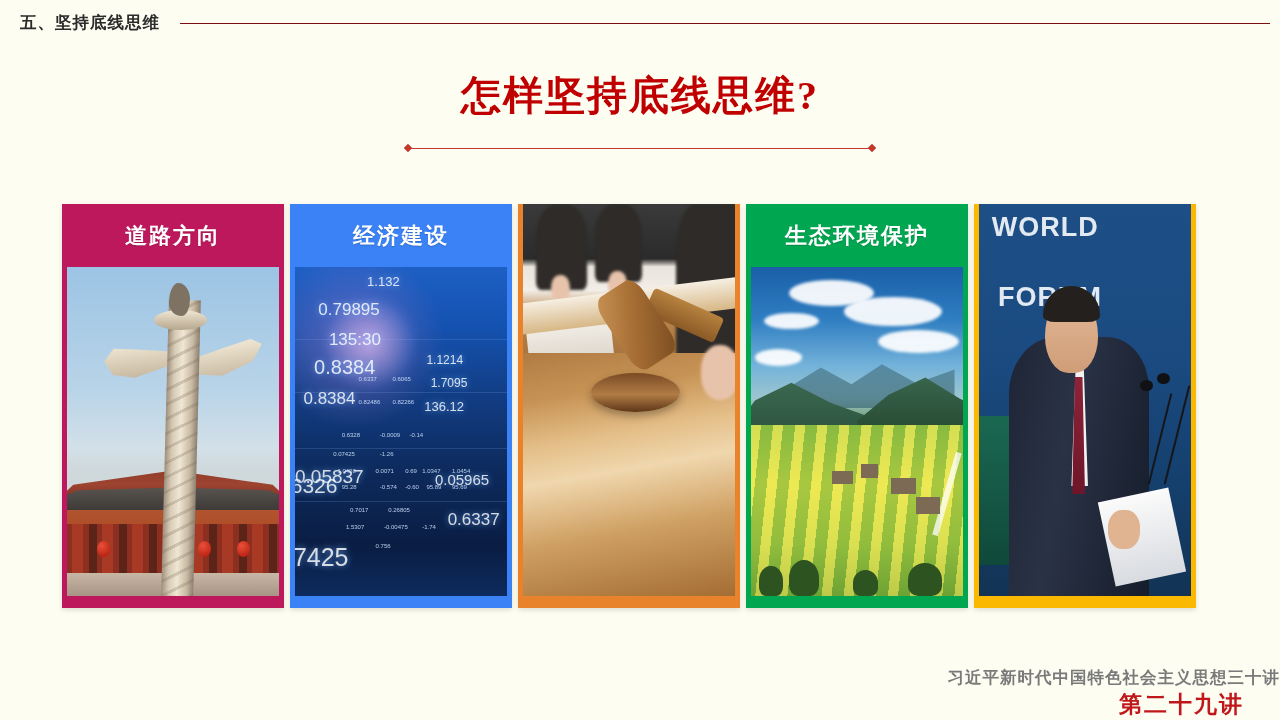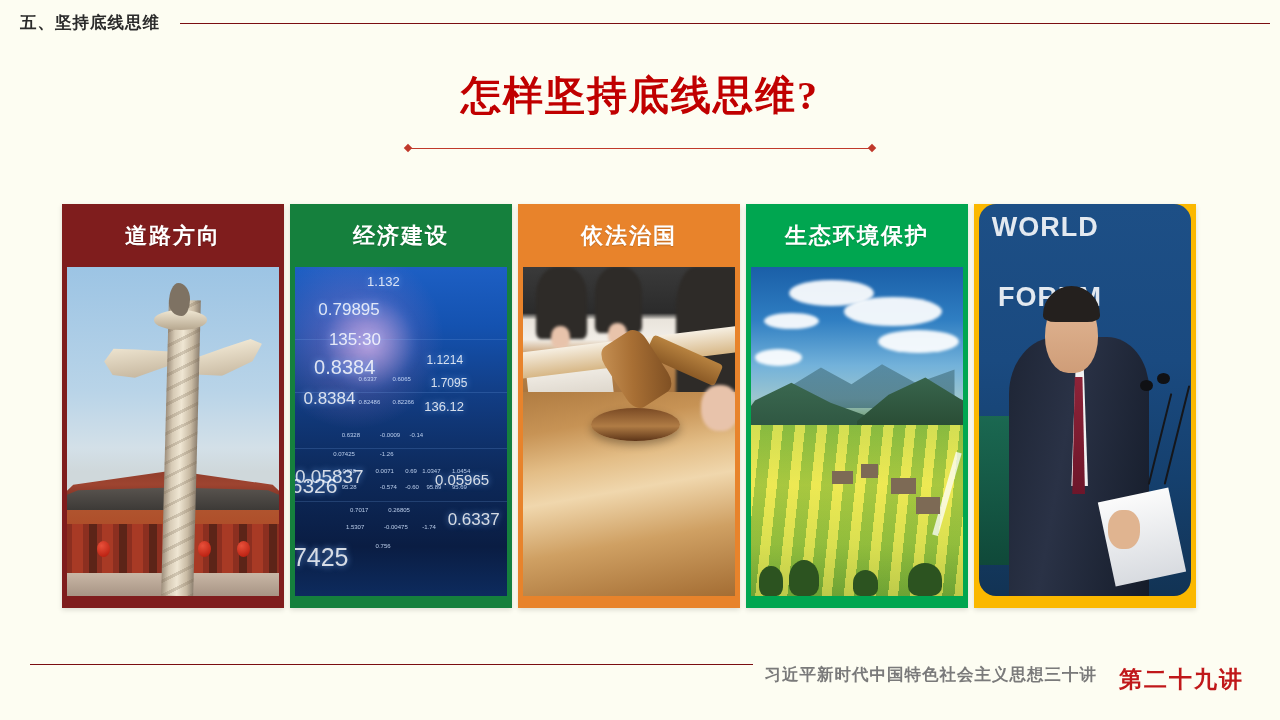--- a/index.html
+++ b/index.html
@@ -363,21 +363,20 @@
     bottom: 0;
     background: #2c5320;
     border-radius: 50% 50% 30% 30%;
     filter: blur(0.5px);
   }
 
   
   .ph-speaker {
     background:
       linear-gradient(#1d4f86 0%, #1a4a80 40%, #15406e 70%, #123354 100%);
-    border-radius: 17px;
   }
   .ph-speaker .wef {
     position: absolute;
     color: rgba(255,255,255,0.88);
     font-weight: bold;
     letter-spacing: 1px;
     white-space: nowrap;
     font-family: "Liberation Sans", sans-serif;
   }
   .ph-speaker .wef.l1 { left: 6%;  top: 2%;  font-size: 27px; }
@@ -454,21 +453,22 @@
     background: linear-gradient(#1b6e4a, #0f4c33);
     opacity: 0.85;
   }
 
   
   .slide-footer {
     position: absolute;
     left: 0; bottom: 0;
     width: 1280px; height: 56px;
     display: flex;
-    align-items: flex-start;
+    align-items: flex-end;
+    flex-direction: column;
   }
   .footer-rule {
     flex: 1;
     height: 0;
     border-top: 1.4px solid #7b0e12;
     margin-left: 30px;
     margin-right: 12px;
   }
   .footer-series {
     font-size: 16.5px;
@@ -500,41 +500,41 @@
   <div class="main-title">怎样坚持底线思维?</div>
 </div>
 <div class="title-divider" style="top:142px;">
   <span class="dot"></span>
   <span class="line"></span>
   <span class="dot"></span>
 </div>
 
 <div class="cards">
 
-  <div class="card" style="background:#7f1d1d;">
+  <div class="card" style="background:#be185d;">
     <div class="card-head">道路方向</div>
     <div class="card-body">
       <div class="card-photo ph-pillar">
         <div class="roof"></div>
         <div class="eave"></div>
         <div class="colonnade"></div>
         <div class="lantern" style="left:14%;"></div>
         <div class="lantern" style="left:62%;"></div>
         <div class="lantern" style="left:80%;"></div>
         <div class="ground"></div>
         <div class="cloudwing left"></div>
         <div class="cloudwing right"></div>
         <div class="column"></div>
         <div class="cap"></div>
         <div class="beast"></div>
       </div>
     </div>
   </div>
 
-  <div class="card" style="background:#15803d;">
+  <div class="card" style="background:#3b82f6;">
     <div class="card-head">经济建设</div>
     <div class="card-body">
       <div class="card-photo ph-finance">
         <div class="glow"></div>
         <div class="scan" style="top:22%"></div>
         <div class="scan" style="top:38%"></div>
         <div class="scan" style="top:55%"></div>
         <div class="scan" style="top:71%"></div>
 
         <span class="big" style="left:34%; top:2%;  font-size:13px;">1.132</span>
@@ -574,21 +574,20 @@
         <span class="small" style="left:44%; top:73%;">0.26805</span>
         <span class="small" style="left:24%; top:78%;">1.5307</span>
         <span class="small" style="left:42%; top:78%;">-0.00475</span>
         <span class="small" style="left:60%; top:78%;">-1.74</span>
         <span class="small" style="left:38%; top:84%;">0.756</span>
       </div>
     </div>
   </div>
 
   <div class="card" style="background:#e8832b;">
-    <div class="card-head">依法治国</div>
     <div class="card-body">
       <div class="card-photo ph-gavel">
         <div class="figure" style="left:6%;  width:24%; height:22%;"></div>
         <div class="figure" style="left:34%; width:22%; height:20%;"></div>
         <div class="figure" style="left:72%; width:30%; height:42%; border-radius:30% 10% 10% 10%;"></div>
         <div class="skin" style="left:13%; top:18%; width:9%;  height:7%;"></div>
         <div class="skin" style="left:40%; top:17%; width:9%;  height:7%;"></div>
         <div class="skin" style="left:20%; top:30%; width:20%; height:9%;"></div>
         <div class="book"></div>
         <div class="desk"></div>

